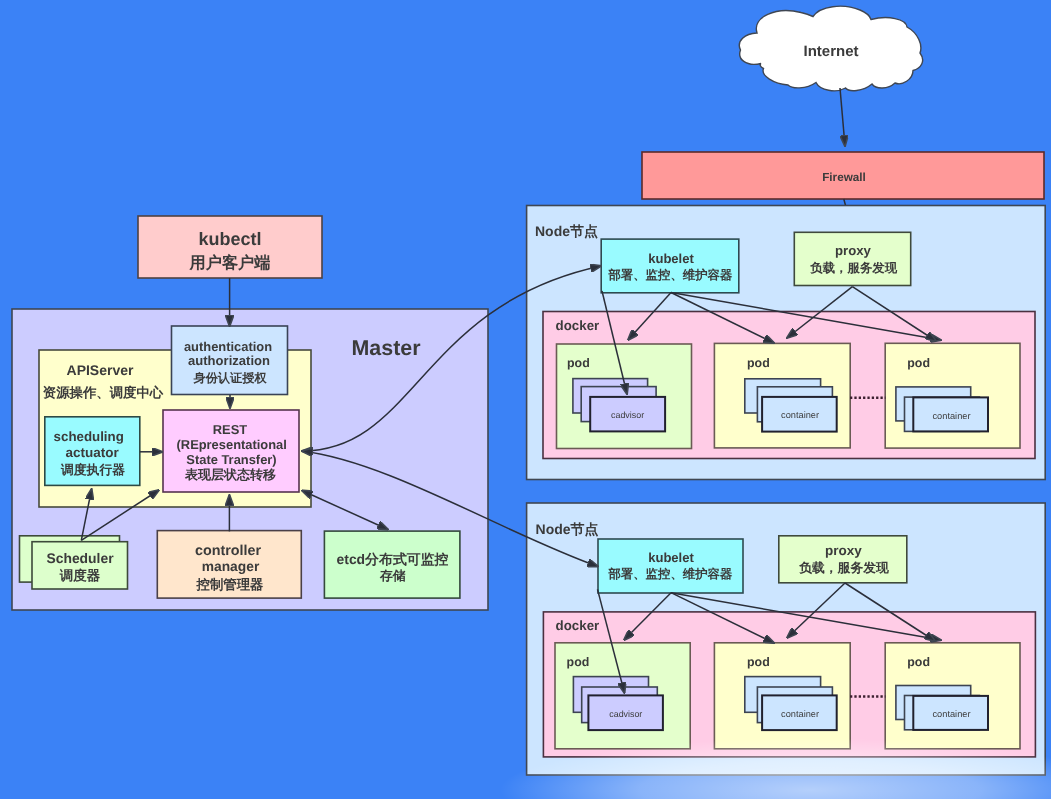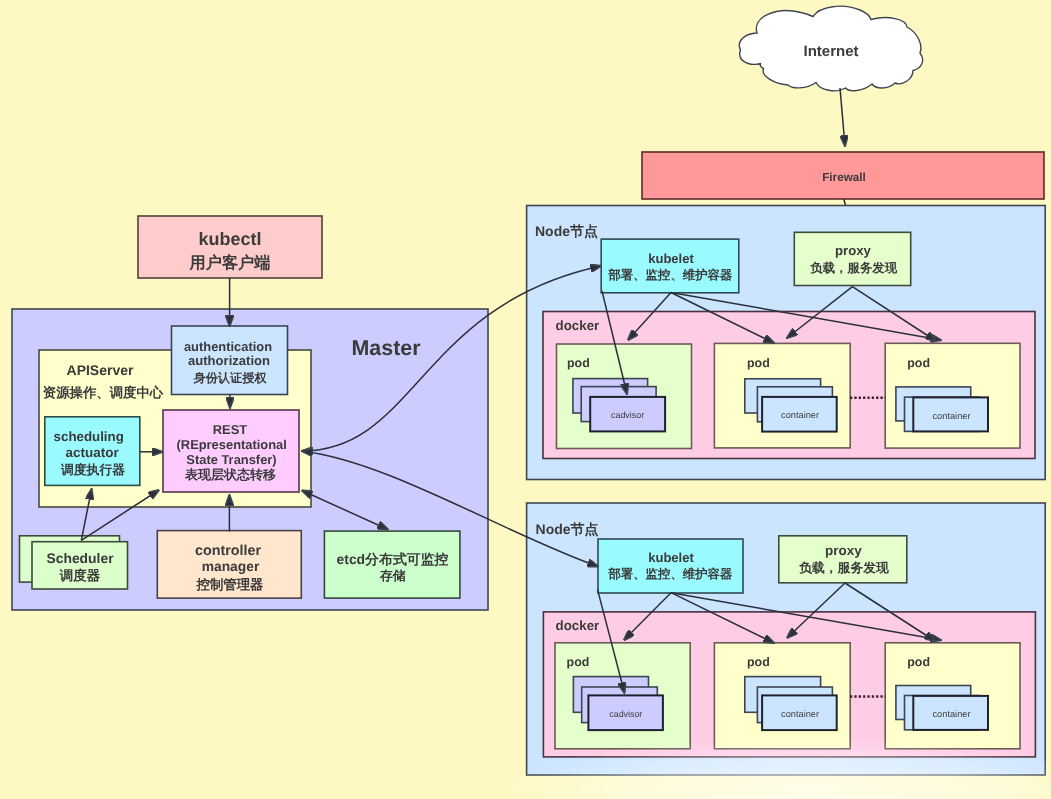--- a/index.html
+++ b/index.html
@@ -1,19 +1,19 @@
 <!DOCTYPE html>
 <html><head>
 <meta charset="utf-8">
 <title>Kubernetes Architecture Diagram</title>
 <style>
   html,body{margin:0;padding:0;}
   body{width:1051px;height:799px;background:#f4f4f2;overflow:hidden;
        font-family:"Liberation Sans","DejaVu Sans",sans-serif;}
-  #stage{position:relative;width:1051px;height:799px;background:#fef9c3;}
+  #stage{position:relative;width:1051px;height:799px;background:#3b82f6;}
   svg#diagram{position:absolute;left:0;top:0;display:block;}
   #diagram text{font-family:"Liberation Sans","DejaVu Sans",sans-serif;fill:#3b3b3b;stroke:none;
                  -webkit-font-smoothing:antialiased;text-rendering:geometricPrecision;}
   .bx{}
   .ln{fill:none;stroke:#2b2f3a;stroke-width:1.5;}
   .tb{font-weight:bold;text-anchor:middle;}
   .tl{font-weight:bold;text-anchor:start;}
 </style>
 </head>
 <body>

